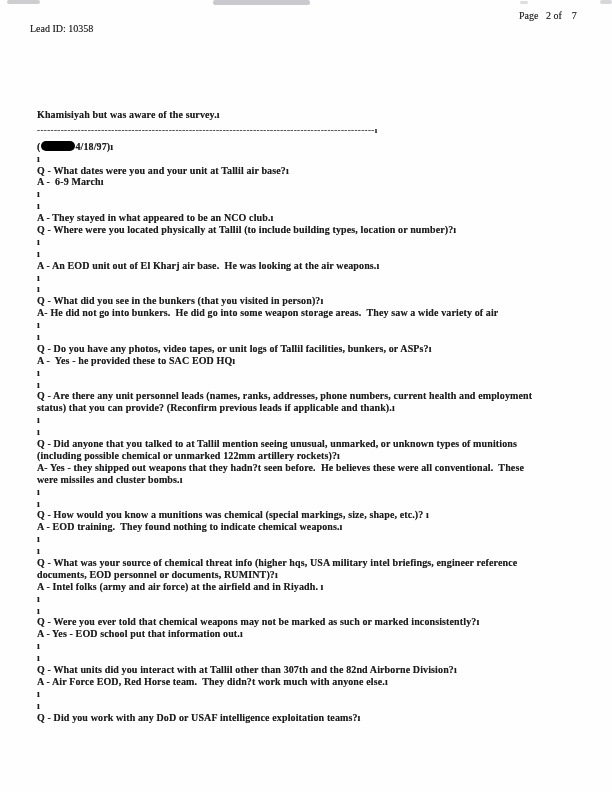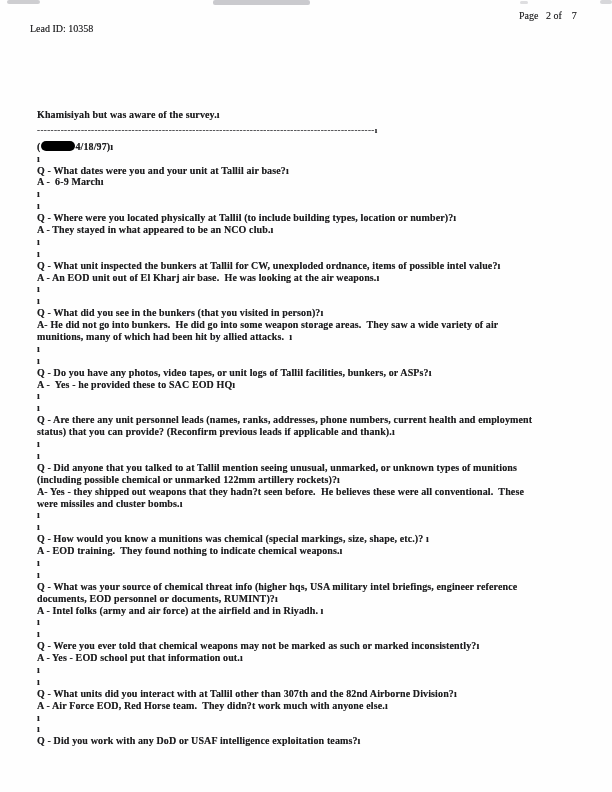--- a/index.html
+++ b/index.html
@@ -79,31 +79,29 @@
 
   <div id="doc-body">
       <div class="doc-line">Khamisiyah but was aware of the survey.ı</div>
       <div class="doc-line dashed">----------------------------------------------------------------------------------------------------ı</div>
       <div class="doc-line">(<span class="redaction"></span>4/18/97)ı</div>
       <div class="doc-line">ı</div>
       <div class="doc-line">Q - What dates were you and your unit at Tallil air base?ı</div>
       <div class="doc-line">A -  6-9 Marchı</div>
       <div class="doc-line">ı</div>
       <div class="doc-line">ı</div>
+      <div class="doc-line">A - They stayed in what appeared to be an NCO club.ı</div>
       <div class="doc-line">Q - Where were you located physically at Tallil (to include building types, location or number)?ı</div>
-      <div class="doc-line">A - They stayed in what appeared to be an NCO club.ı</div>
       <div class="doc-line">ı</div>
       <div class="doc-line">ı</div>
-      <div class="doc-line">Q - What unit inspected the bunkers at Tallil for CW, unexploded ordnance, items of possible intel value?ı</div>
       <div class="doc-line">A - An EOD unit out of El Kharj air base.  He was looking at the air weapons.ı</div>
       <div class="doc-line">ı</div>
       <div class="doc-line">ı</div>
       <div class="doc-line">Q - What did you see in the bunkers (that you visited in person)?ı</div>
       <div class="doc-line">A- He did not go into bunkers.  He did go into some weapon storage areas.  They saw a wide variety of air</div>
-      <div class="doc-line">munitions, many of which had been hit by allied attacks.  ı</div>
       <div class="doc-line">ı</div>
       <div class="doc-line">ı</div>
       <div class="doc-line">Q - Do you have any photos, video tapes, or unit logs of Tallil facilities, bunkers, or ASPs?ı</div>
       <div class="doc-line">A -  Yes - he provided these to SAC EOD HQı</div>
       <div class="doc-line">ı</div>
       <div class="doc-line">ı</div>
       <div class="doc-line">Q - Are there any unit personnel leads (names, ranks, addresses, phone numbers, current health and employment</div>
       <div class="doc-line">status) that you can provide? (Reconfirm previous leads if applicable and thank).ı</div>
       <div class="doc-line">ı</div>
       <div class="doc-line">ı</div>

